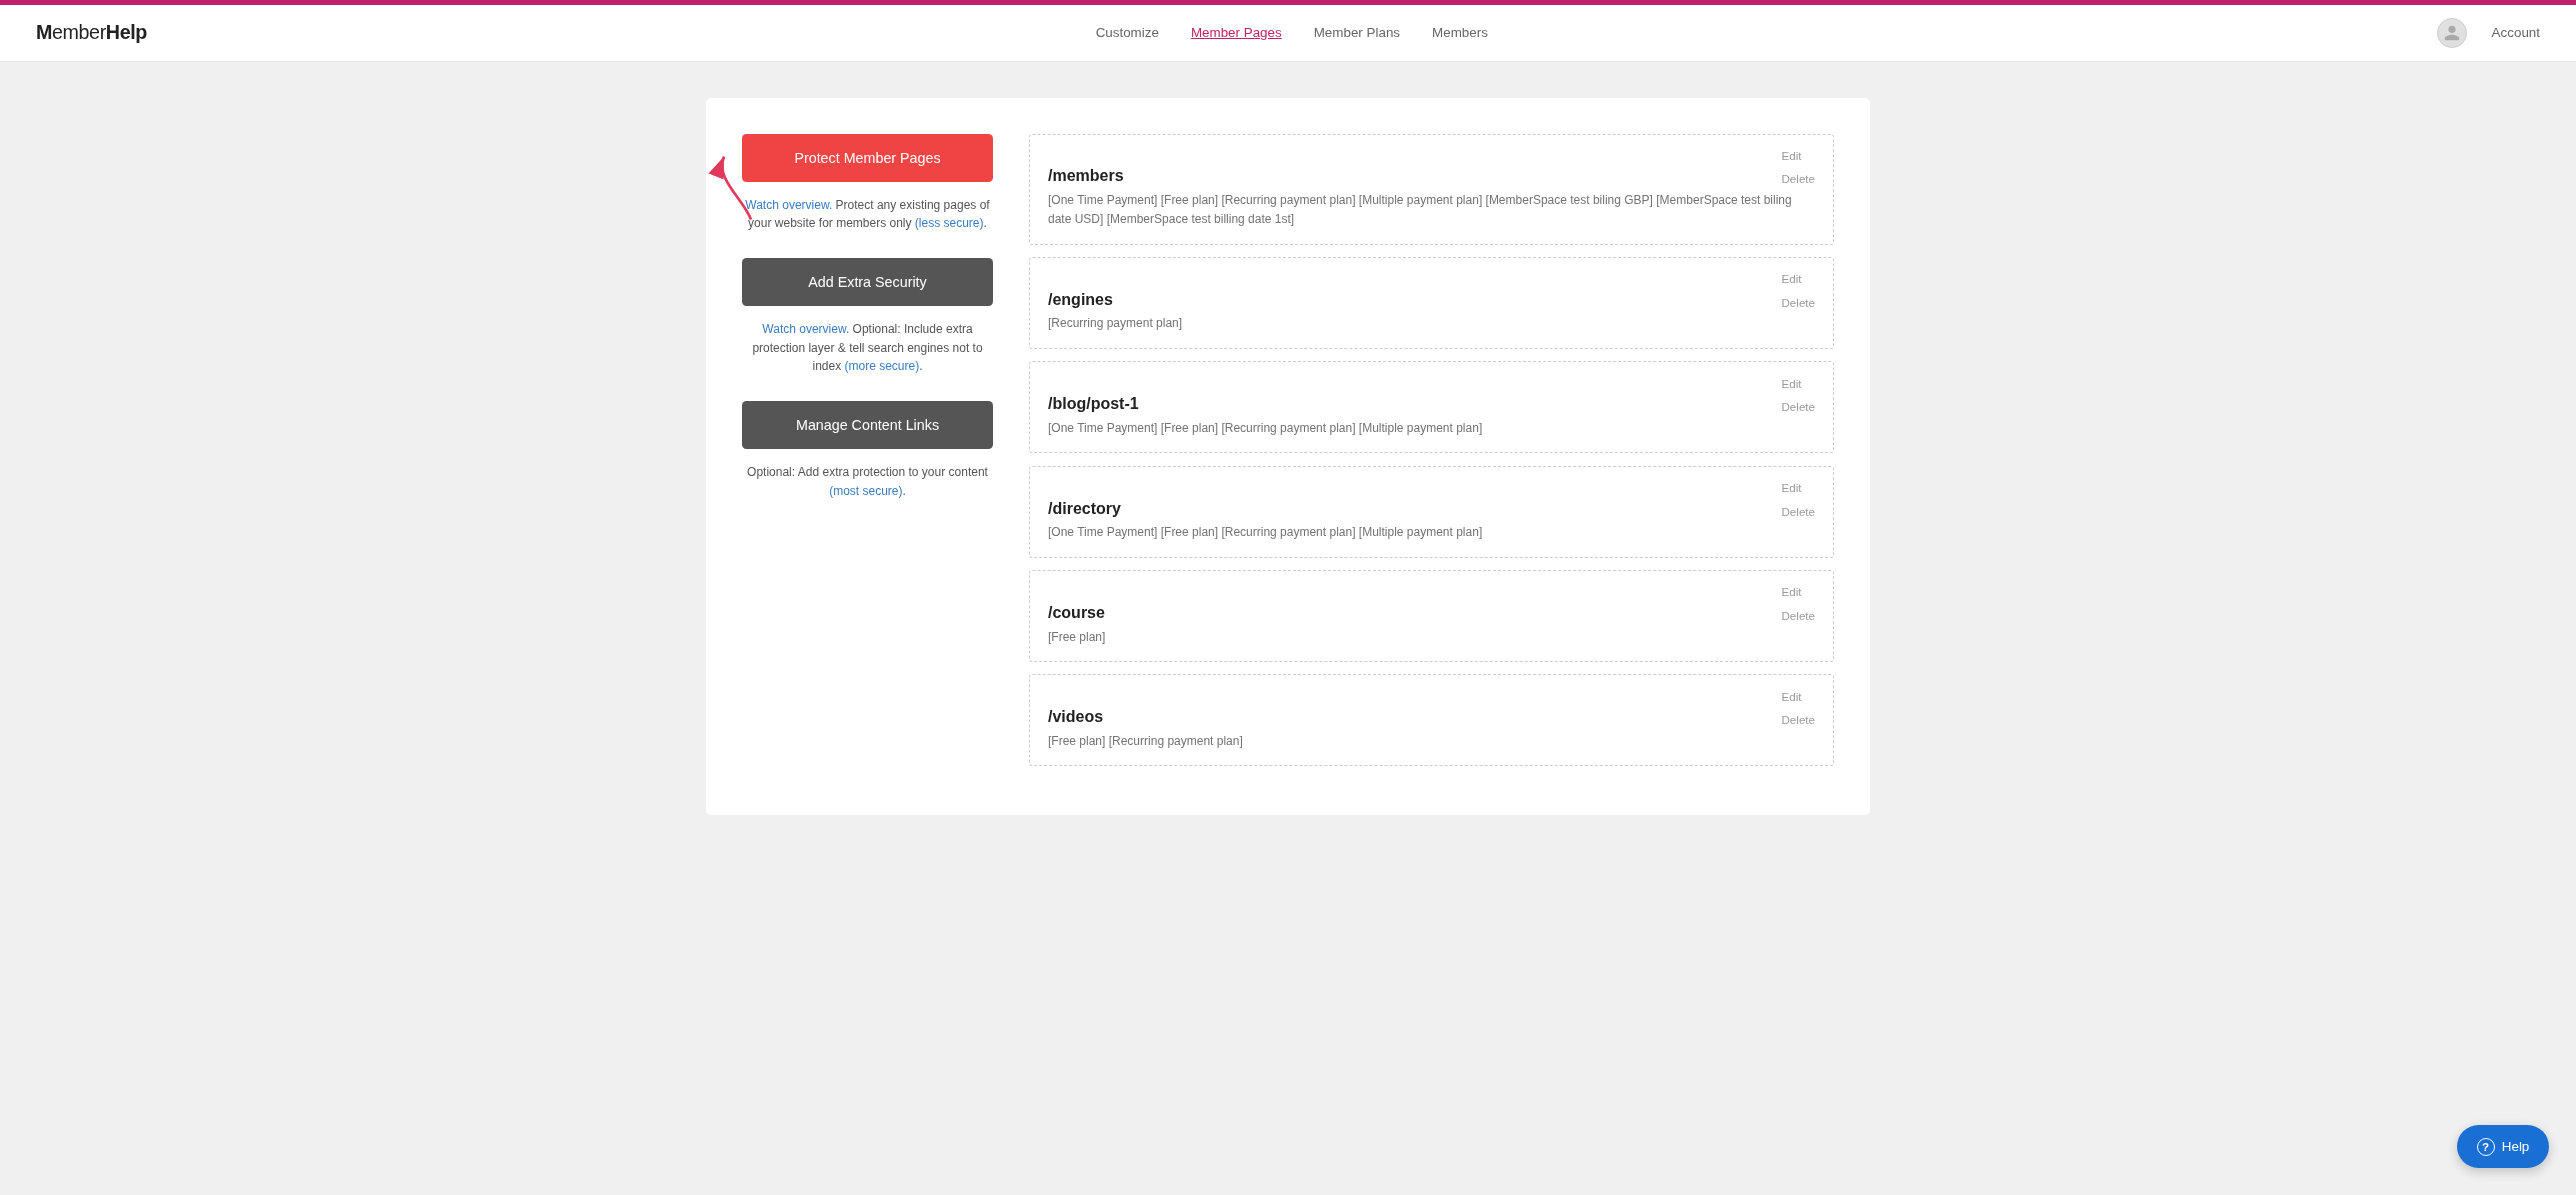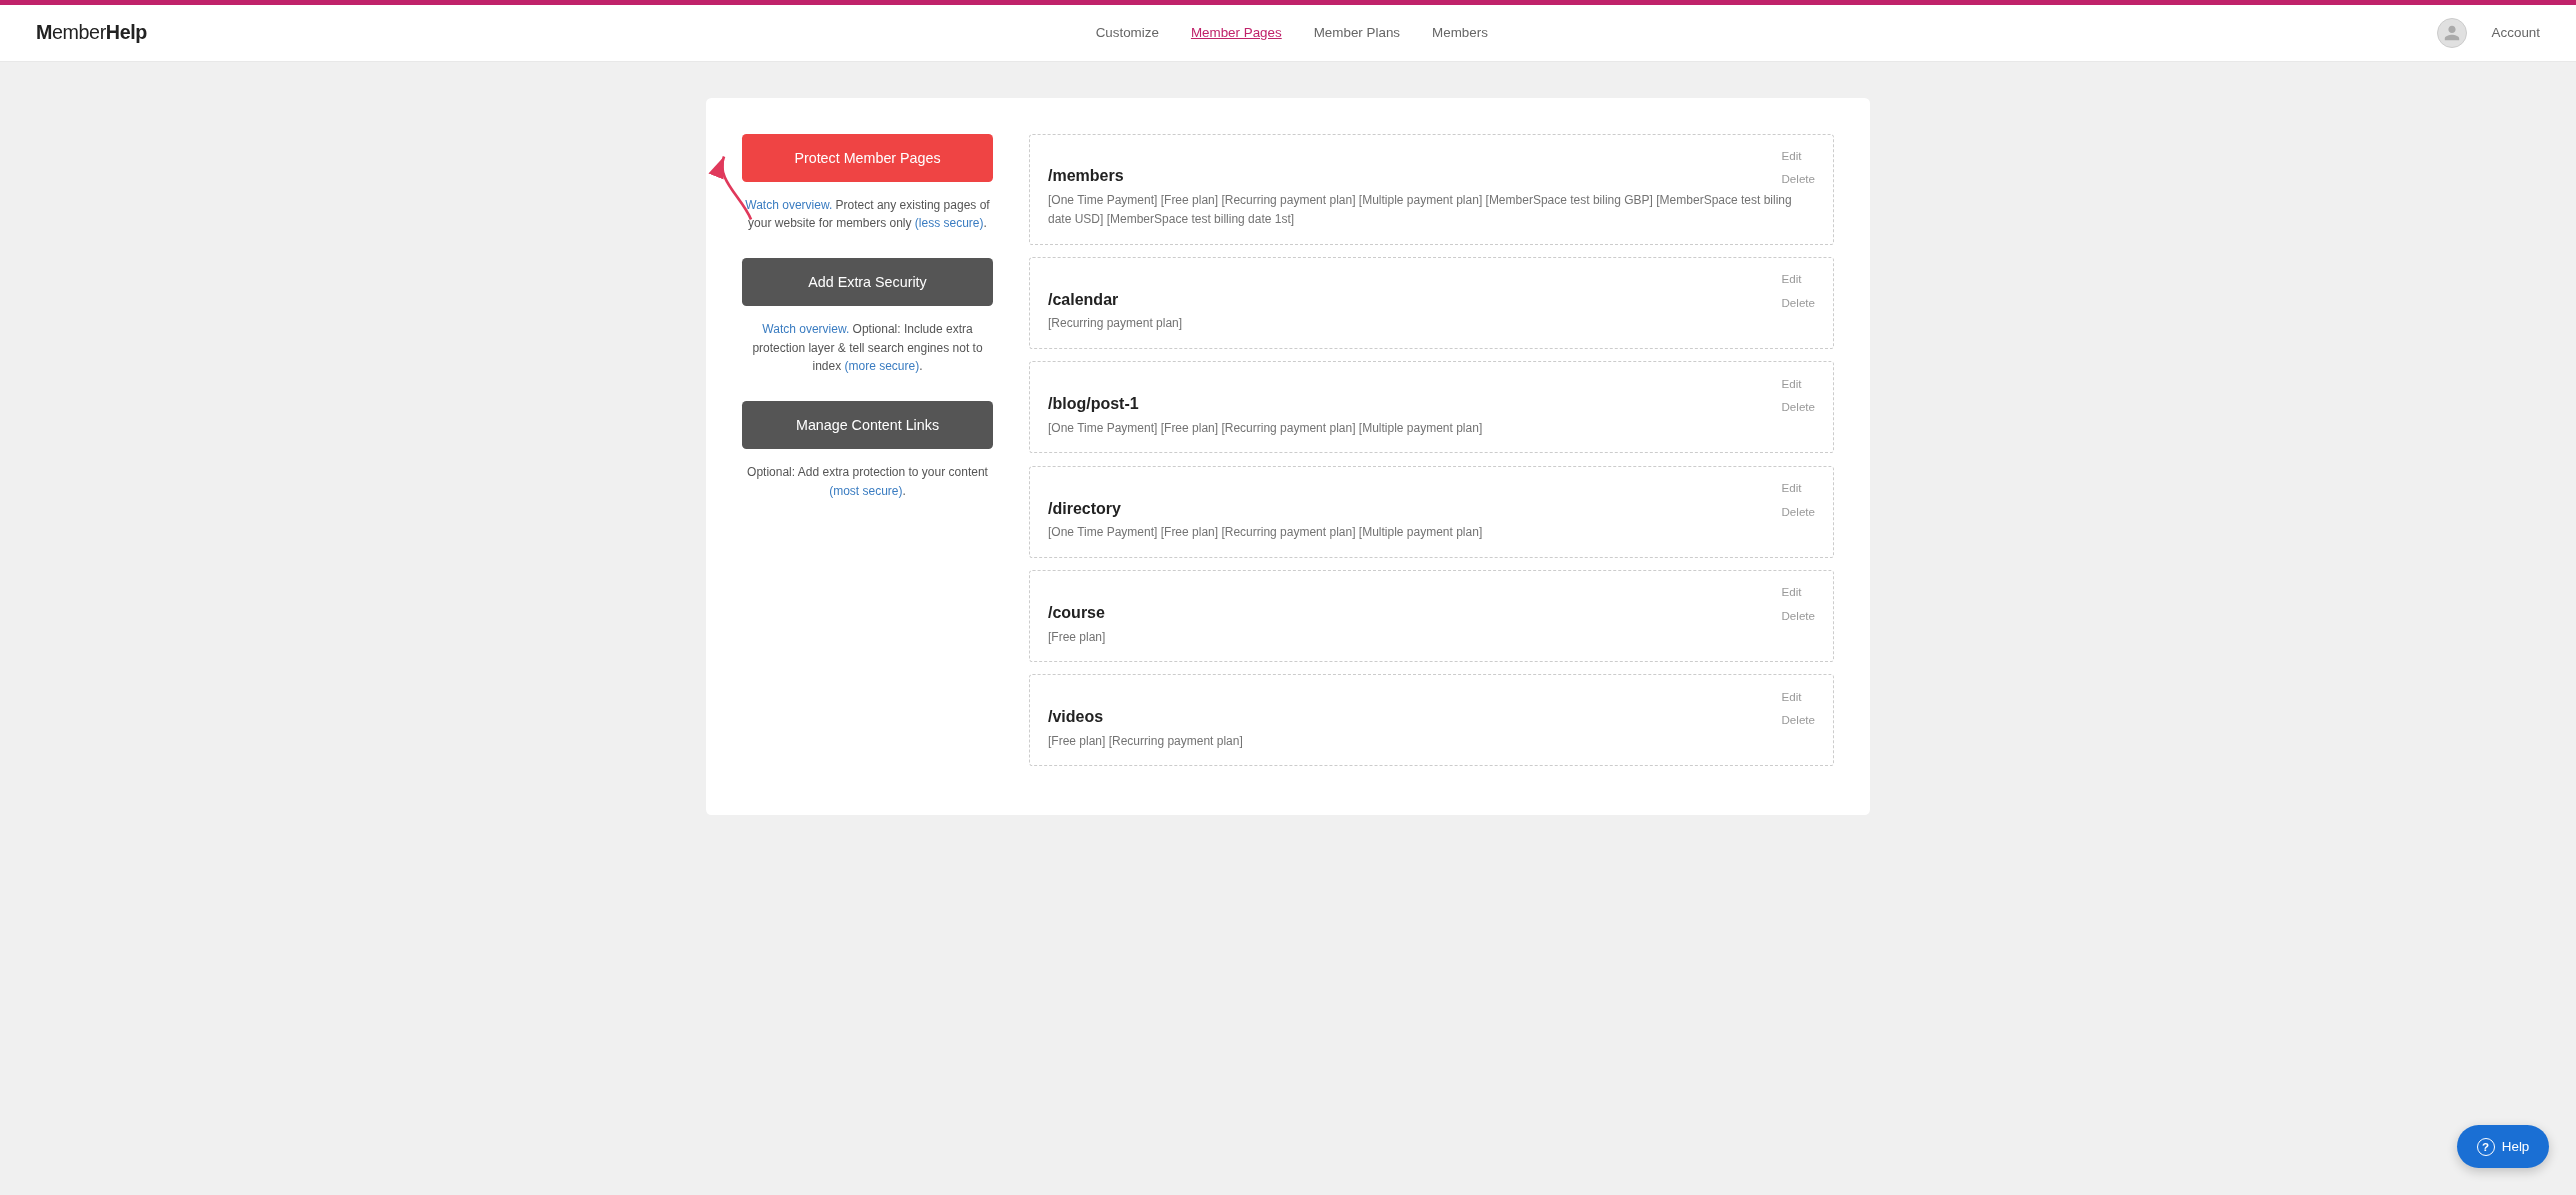--- a/index.html
+++ b/index.html
@@ -280,21 +280,21 @@
       <span class="page-path">/members</span>
       <div class="page-actions">
         <a>Edit</a>
         <a>Delete</a>
       </div>
     </div>
     <div class="page-plans">[One Time Payment]  [Free plan]  [Recurring payment plan]  [Multiple payment plan]  [MemberSpace test biling GBP]  [MemberSpace test biling date USD]  [MemberSpace test billing date 1st]</div>
   </div>
         <div class="page-item">
     <div class="page-item-header">
-      <span class="page-path">/calendar</span>
+      <span class="page-path">/engines</span>
       <div class="page-actions">
         <a>Edit</a>
         <a>Delete</a>
       </div>
     </div>
     <div class="page-plans">[Recurring payment plan]</div>
   </div>
         <div class="page-item">
     <div class="page-item-header">
       <span class="page-path">/blog/post-1</span>

